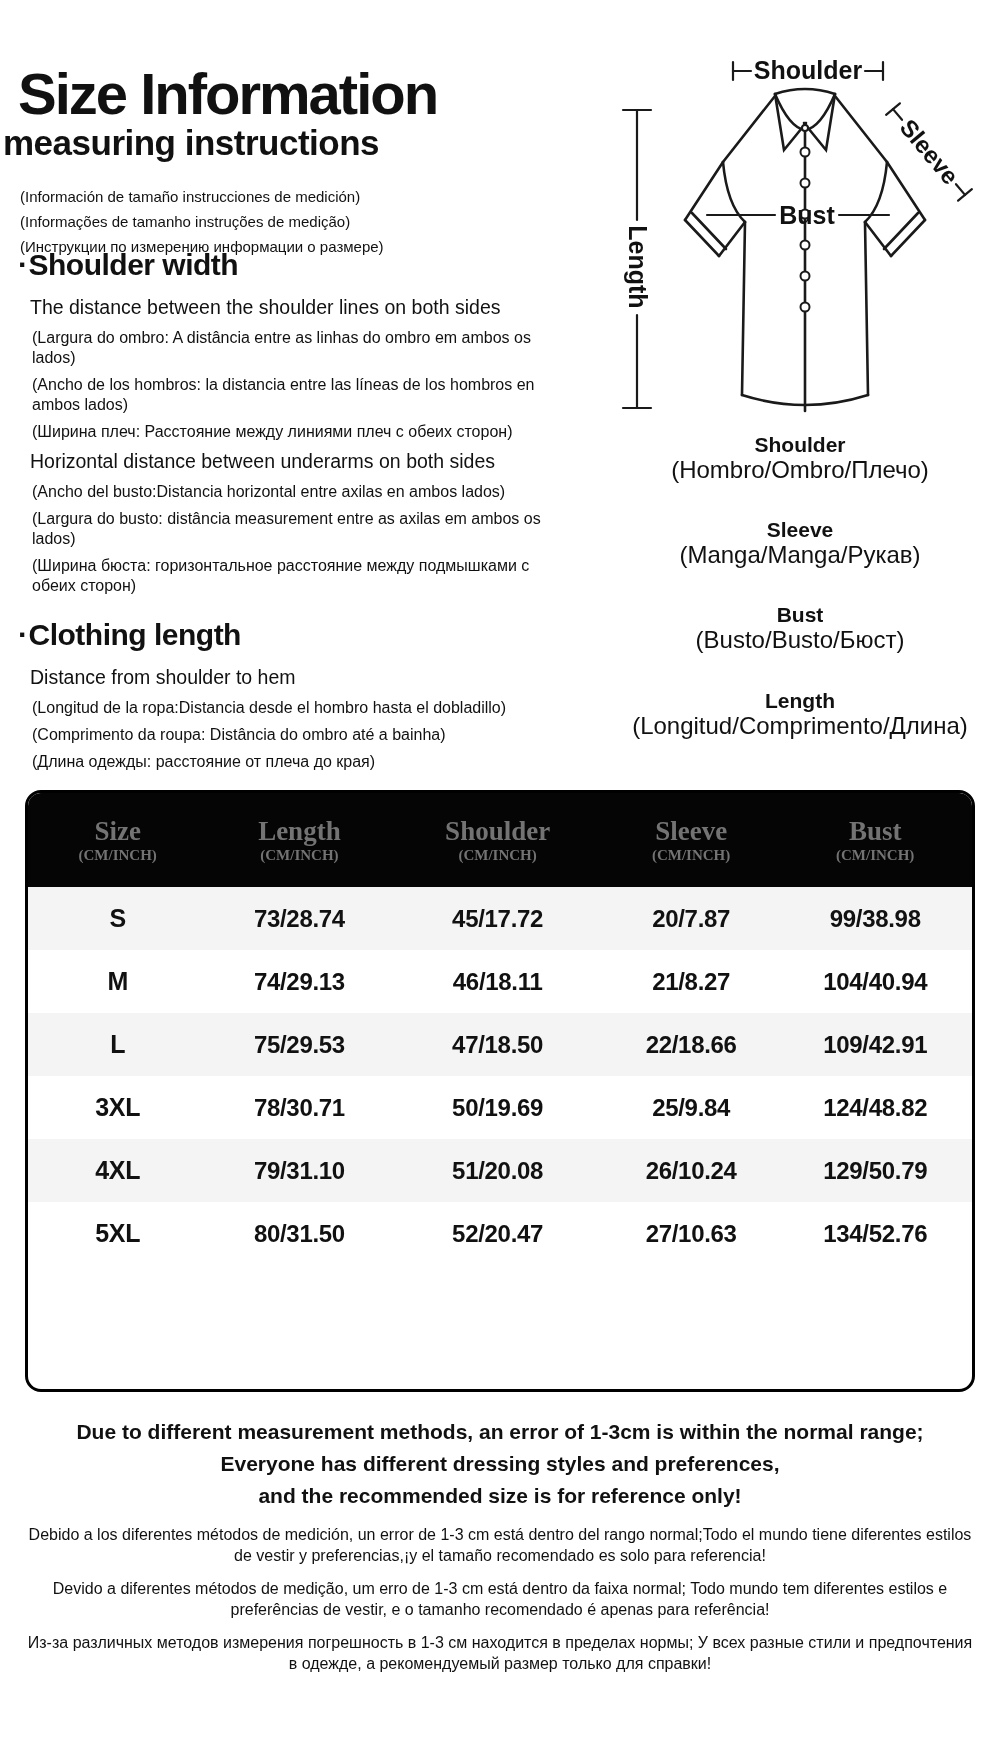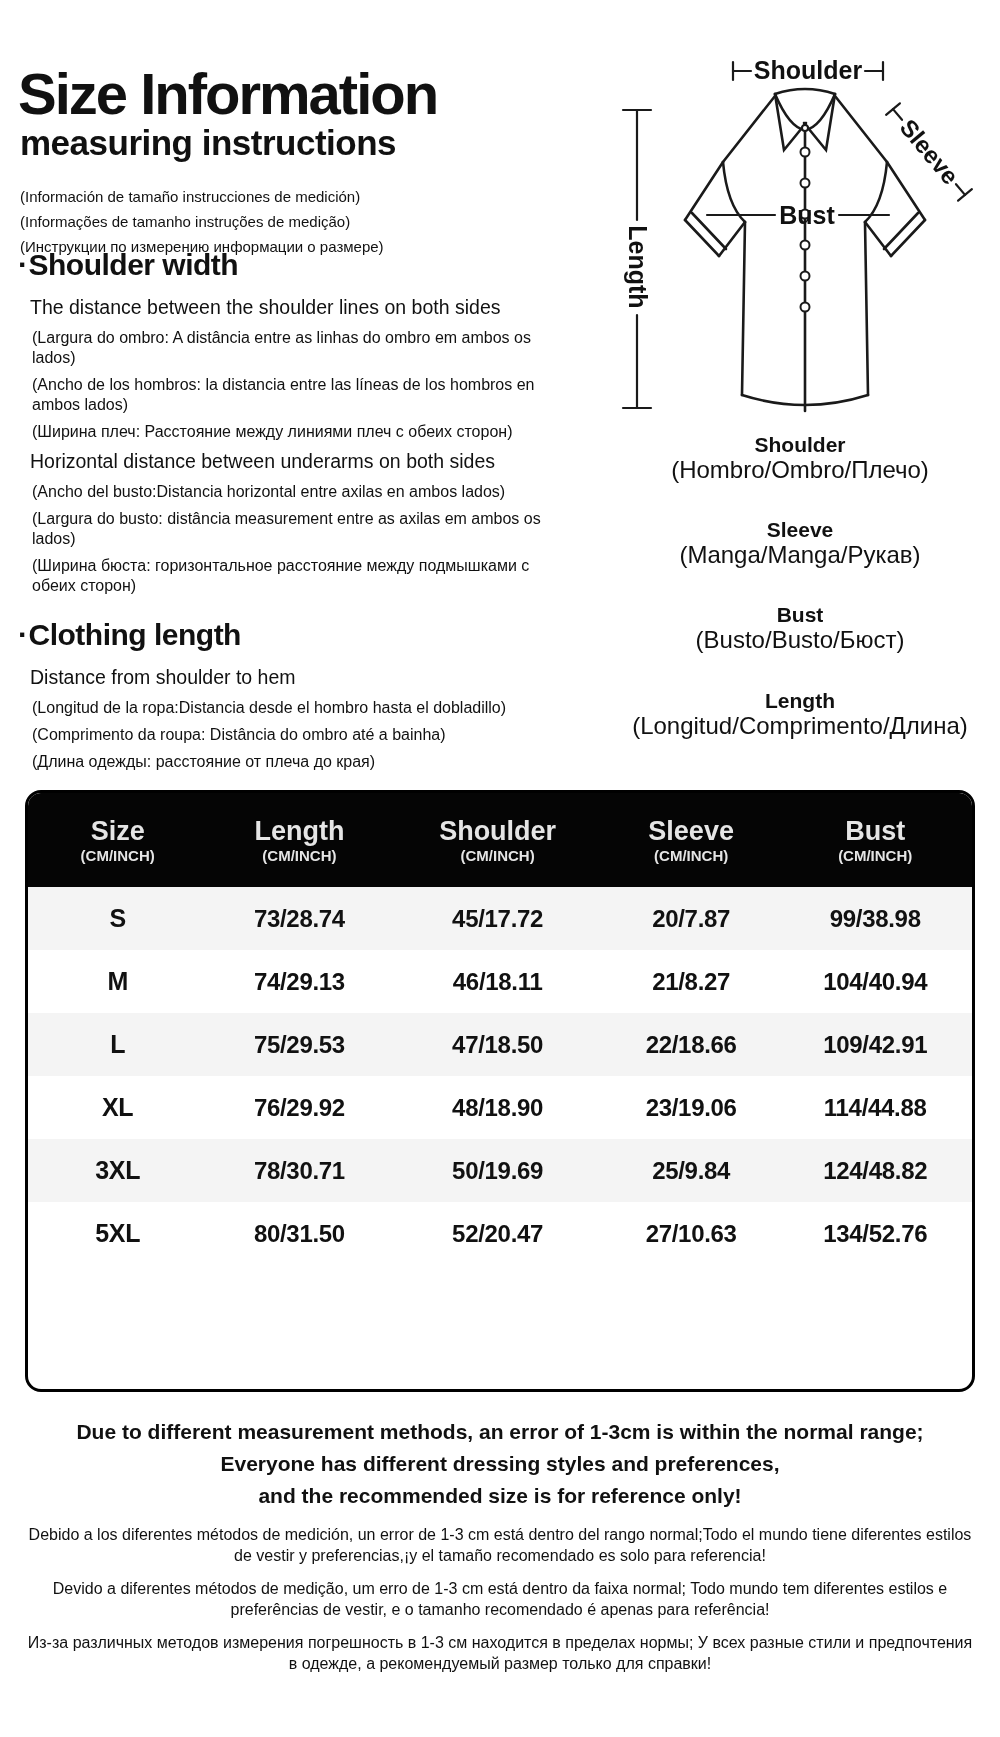--- a/index.html
+++ b/index.html
@@ -5,21 +5,21 @@
   html,body{margin:0;padding:0;}
   body{
     width:1000px;height:1737px;position:relative;overflow:hidden;
     background:#ffffff;color:#111;
     font-family:"Liberation Sans","DejaVu Sans",sans-serif;
     -webkit-font-smoothing:antialiased;
   }
   .abs{position:absolute;}
   
   .title{left:18px;top:24px;width:560px;font-size:58px;line-height:62px;font-weight:900;letter-spacing:-2px;}
-  .subtitle{left:20px;top:94px;width:560px;font-size:35px;line-height:40px;font-weight:800;letter-spacing:-.5px;}
+  .subtitle{left:3px;top:94px;width:560px;font-size:35px;line-height:40px;font-weight:800;letter-spacing:-.5px;}
   .top-trans{left:20px;top:140px;width:560px;font-size:15px;line-height:25px;margin-top:44px;}
   .top-trans p{margin:0;}
   
   .measure-sec{position:absolute;left:18px;width:548px;}
   .sec-head{margin:0;font-size:30px;line-height:34px;font-weight:800;letter-spacing:-.5px;}
   .sec-head .bullet{font-weight:800;margin-right:1px;}
   .sec-desc{margin:12px 0 0 12px;font-size:19.5px;line-height:27px;}
   .sec-paren{margin:7px 0 0 14px;font-size:16px;line-height:20px;}
   
   .diagram{left:555px;top:30px;width:445px;height:400px;}
@@ -27,21 +27,21 @@
   .dgline{stroke:#1a1a1a;stroke-width:2.6;fill:none;stroke-linecap:round;}
   .dgthin{stroke:#1a1a1a;stroke-width:2.2;fill:none;stroke-linecap:round;}
   .dgtext{fill:#111;font-family:"Liberation Sans","DejaVu Sans",sans-serif;font-weight:600;}
   .dgbtn{stroke:#1a1a1a;stroke-width:2;fill:#fff;}
   
   .legend-group{position:absolute;left:600px;width:400px;text-align:center;}
   .legend-term{font-size:21px;line-height:25px;font-weight:700;}
   .legend-trans{font-size:24px;line-height:25px;}
   
   .size-table{left:25px;top:790px;width:950px;height:602px;border:3px solid #000;border-radius:16px;overflow:hidden;background:#fff;box-sizing:border-box;}
-  .t-header{display:grid;grid-template-columns:19% 19.5% 22.5% 18.5% 20.5%;background:#050505;color:#e5e5e5;height:94px;align-items:center;border-radius:12px 12px 0 0;}
+  .t-header{display:grid;grid-template-columns:19% 19.5% 22.5% 18.5% 20.5%;background:#050505;color:#737373;height:94px;align-items:center;border-radius:12px 12px 0 0;font-family:Liberation Serif, serif;}
   .t-h-cell{text-align:center;}
   .t-h-label{font-size:27px;font-weight:700;line-height:30px;}
   .t-h-unit{font-size:15px;font-weight:700;line-height:19px;}
   .t-body{height:504px;}
   .t-row{display:grid;grid-template-columns:19% 19.5% 22.5% 18.5% 20.5%;height:63px;align-items:center;background:#fff;}
   .t-row:nth-child(odd){background:#f4f4f4;}
   .t-cell{text-align:center;font-size:24px;font-weight:700;letter-spacing:-.3px;}
   .t-cell.t-size{font-size:25px;}
   
   .disclaimer{left:25px;top:1416px;width:950px;text-align:center;}
@@ -206,32 +206,32 @@
       <div class="t-cell">104/40.94</div>
     </div>
     <div class="t-row">
       <div class="t-cell t-size">L</div>
       <div class="t-cell">75/29.53</div>
       <div class="t-cell">47/18.50</div>
       <div class="t-cell">22/18.66</div>
       <div class="t-cell">109/42.91</div>
     </div>
     <div class="t-row">
-      <div class="t-cell t-size">XL</div>
-      <div class="t-cell">76/29.92</div>
-      <div class="t-cell">48/18.90</div>
-      <div class="t-cell">23/19.06</div>
-      <div class="t-cell">114/44.88</div>
-    </div>
-    <div class="t-row">
       <div class="t-cell t-size">3XL</div>
       <div class="t-cell">78/30.71</div>
       <div class="t-cell">50/19.69</div>
       <div class="t-cell">25/9.84</div>
       <div class="t-cell">124/48.82</div>
+    </div>
+    <div class="t-row">
+      <div class="t-cell t-size">4XL</div>
+      <div class="t-cell">79/31.10</div>
+      <div class="t-cell">51/20.08</div>
+      <div class="t-cell">26/10.24</div>
+      <div class="t-cell">129/50.79</div>
     </div>
     <div class="t-row">
       <div class="t-cell t-size">5XL</div>
       <div class="t-cell">80/31.50</div>
       <div class="t-cell">52/20.47</div>
       <div class="t-cell">27/10.63</div>
       <div class="t-cell">134/52.76</div>
     </div>
   </div>
 </div>

